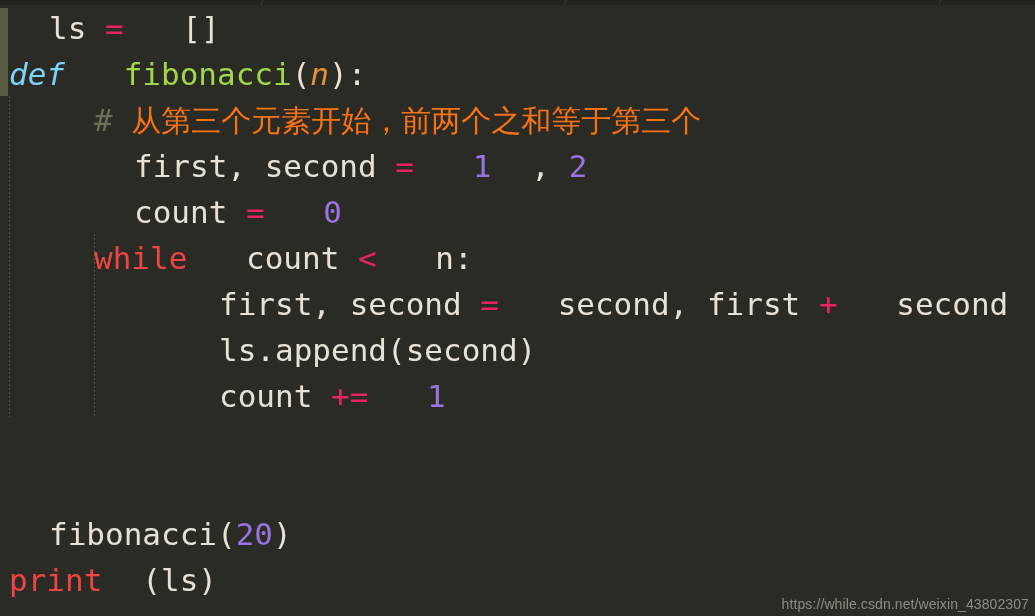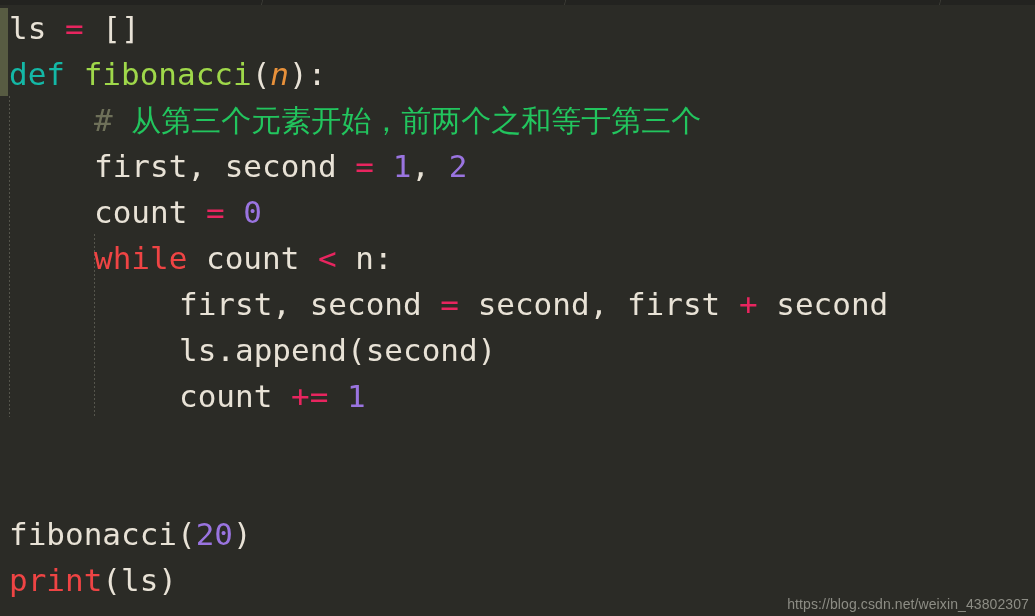--- a/index.html
+++ b/index.html
@@ -63,31 +63,31 @@
     white-space: pre;
     letter-spacing: 0px;
   }
   .line {
     height: 46px;
     padding-left: 9px;
     box-sizing: border-box;
   }
   .tok { white-space: pre; }
 
-  .t-default  { color: #e8e2d6; }
+  .t-default  { color: #e8e2d6; margin-left: 40px; }
   .t-keyword  { color: #ef4444; }
-  .t-defkw    { color: #14b8a6; }
+  .t-defkw    { color: #7dd3fc; font-style: italic; }
   .t-func     { color: #9fd84a; }
   .t-param    { color: #e8913a; font-style: italic; }
   .t-number   { color: #9a74e0; }
   .t-operator { color: #e8255f; }
   .t-comment  { color: #6e7059; }
   .t-punct    { color: #e8e2d6; }
   .t-cjk      {
-    color: #22c55e;
+    color: #f97316;
     font-family: Liberation Mono, monospace;
     font-size: 30px;
   }
 
   
   #watermark {
     position: absolute;
     right: 6px;
     bottom: 4px;
     font-family: "Liberation Sans", "DejaVu Sans", sans-serif;
@@ -109,15 +109,15 @@
 
   <div id="vcs-marker"></div>
 
   <div id="indent-guide-layer">
       <div class="indent-guide" style="left: 9px; top: 96px; height: 321px;"></div>
       <div class="indent-guide" style="left: 94px; top: 234px; height: 183px;"></div>
     </div>
 
   <div id="code"><div class="line"><span class="tok t-default">ls </span><span class="tok t-operator">=</span><span class="tok t-default"> []</span></div><div class="line"><span class="tok t-defkw">def</span><span class="tok t-default"> </span><span class="tok t-func">fibonacci</span><span class="tok t-punct">(</span><span class="tok t-param">n</span><span class="tok t-punct">):</span></div><div class="line"><span class="tok" style="display: inline-block; width: 85px;"></span><span class="tok t-comment"># </span><span class="tok t-cjk">从第三个元素开始，前两个之和等于第三个</span></div><div class="line"><span class="tok" style="display: inline-block; width: 85px;"></span><span class="tok t-default">first, second </span><span class="tok t-operator">=</span><span class="tok t-default"> </span><span class="tok t-number">1</span><span class="tok t-default">, </span><span class="tok t-number">2</span></div><div class="line"><span class="tok" style="display: inline-block; width: 85px;"></span><span class="tok t-default">count </span><span class="tok t-operator">=</span><span class="tok t-default"> </span><span class="tok t-number">0</span></div><div class="line"><span class="tok" style="display: inline-block; width: 85px;"></span><span class="tok t-keyword">while</span><span class="tok t-default"> count </span><span class="tok t-operator">&lt;</span><span class="tok t-default"> n:</span></div><div class="line"><span class="tok" style="display: inline-block; width: 170px;"></span><span class="tok t-default">first, second </span><span class="tok t-operator">=</span><span class="tok t-default"> second, first </span><span class="tok t-operator">+</span><span class="tok t-default"> second</span></div><div class="line"><span class="tok" style="display: inline-block; width: 170px;"></span><span class="tok t-default">ls.append(second)</span></div><div class="line"><span class="tok" style="display: inline-block; width: 170px;"></span><span class="tok t-default">count </span><span class="tok t-operator">+=</span><span class="tok t-default"> </span><span class="tok t-number">1</span></div><div class="line"></div><div class="line"></div><div class="line"><span class="tok t-default">fibonacci</span><span class="tok t-punct">(</span><span class="tok t-number">20</span><span class="tok t-punct">)</span></div><div class="line"><span class="tok t-keyword">print</span><span class="tok t-default">(ls)</span></div></div>
 
-  <div id="watermark">https://blog.csdn.net/weixin_43802307</div>
+  <div id="watermark">https://while.csdn.net/weixin_43802307</div>
 
 </div>
 
 </body></html>

